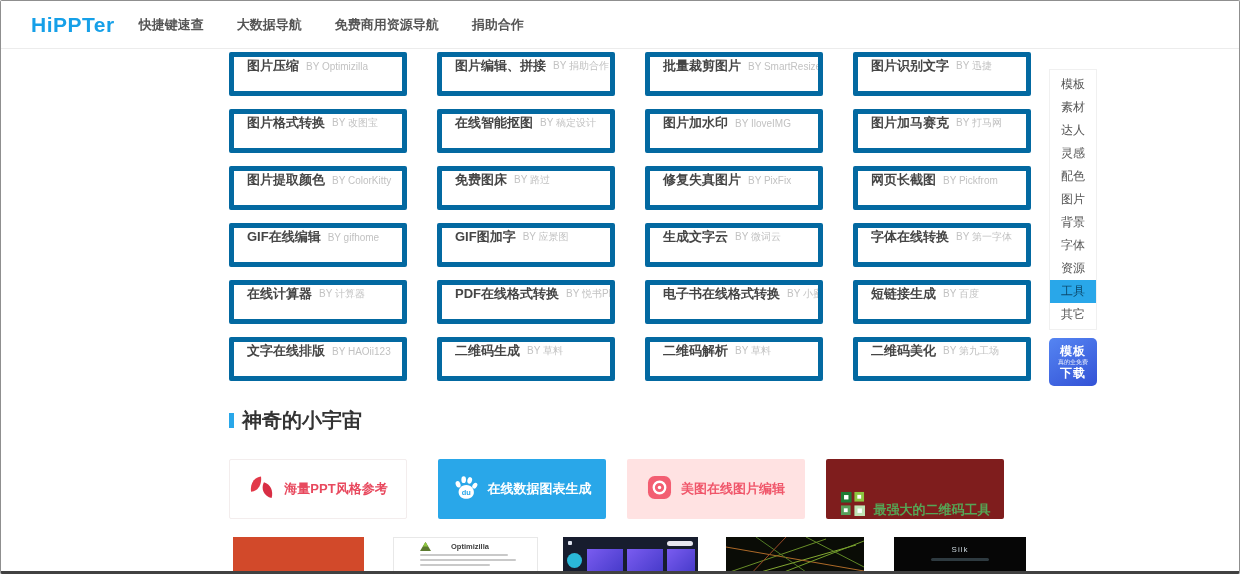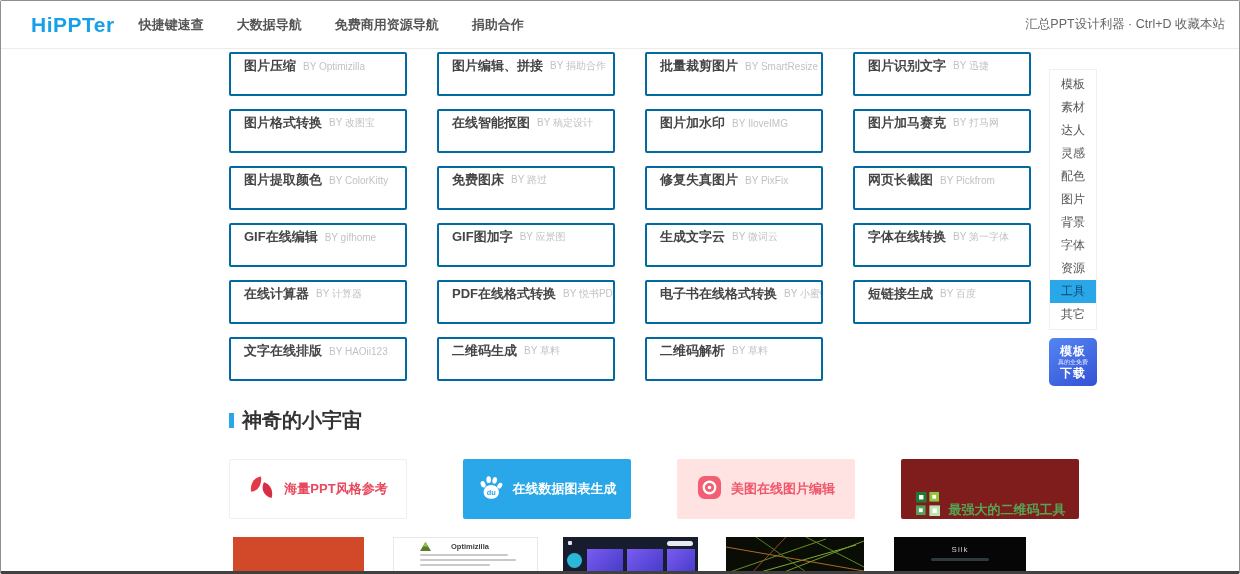--- a/index.html
+++ b/index.html
@@ -10,21 +10,21 @@
   .header{position:absolute;top:0;left:0;right:0;height:48px;background:#fff;border-bottom:1px solid #ececec;
           display:flex;align-items:center;padding:0 14px 0 30px;box-sizing:border-box;}
   .logo{font-size:21px;font-weight:bold;color:#16a0e8;letter-spacing:.5px;cursor:pointer;}
   .nav{display:flex;gap:33px;margin-left:24px;}
   .nav-item{font-size:13px;color:#555;cursor:pointer;font-weight:bold;}
   .header-note{margin-left:auto;font-size:12.5px;color:#666;}
 
   
   .tools-grid{position:absolute;left:228px;top:51px;width:802px;display:grid;
               grid-template-columns:repeat(4,178px);column-gap:30px;grid-auto-rows:44px;row-gap:13px;}
-  .tool-card{border:2px solid #0369a1;border-radius:2px;background:#fff;display:flex;align-items:center;
+  .tool-card{border:5px solid #0369a1;border-radius:2px;background:#fff;display:flex;align-items:center;
              padding:0 4px 16px 13px;box-sizing:border-box;overflow:hidden;white-space:nowrap;cursor:pointer;}
   .tool-name{font-size:13px;font-weight:bold;color:#454545;}
   .tool-by{font-size:10px;color:#c2c2c2;margin-left:7px;}
 
   
   .sidebar{position:absolute;left:1048px;top:68px;width:48px;background:#fff;border:1px solid #f0f0f0;
            box-sizing:border-box;padding:3px 0;}
   .sb-item{height:23px;line-height:23px;text-align:center;font-size:12px;color:#555;cursor:pointer;}
   .sb-item.active{background:#29a7e9;color:#0c4a6e;}
   .badge{position:absolute;left:1048px;top:337px;width:48px;height:48px;border-radius:5px;cursor:pointer;
@@ -33,21 +33,21 @@
   .badge .b1,.badge .b3{font-size:12px;font-weight:bold;letter-spacing:1px;}
   .badge .b2{font-size:6px;margin:2px 0;opacity:.9;}
 
   
   .section-head{position:absolute;left:228px;top:406px;display:flex;align-items:center;}
   .section-bar{width:5px;height:15px;background:#29a7e9;margin-right:8px;}
   .section-title{font-size:20px;font-weight:bold;color:#333;}
 
   
   .features{position:absolute;left:228px;top:458px;width:802px;display:grid;
-            grid-template-columns:repeat(4,178px);column-gap:46px;height:60px;}
+            grid-template-columns:repeat(4,178px);column-gap:21px;height:60px;}
   .feature{border-radius:2px;display:flex;align-items:center;justify-content:center;gap:9px;
            font-size:13px;font-weight:bold;cursor:pointer;box-sizing:border-box;}
   .f1{background:#fff;border:1px solid #f3eded;color:#e8495e;}
   .f2{background:#29a7e9;color:#fff;margin-left:10px;}
   .f3{background:#ffe2e2;color:#f0566a;}
   .f4{background:#7f1d1d;color:#55a555;align-items:flex-end;}
 
   
   .thumb{position:absolute;top:536px;height:42px;cursor:pointer;}
   .t1{left:232px;width:131px;background:#d2492a;}
@@ -71,21 +71,20 @@
 <div class="page">
 
   <div class="header">
     <div class="logo">HiPPTer</div>
     <div class="nav">
       <span class="nav-item">快捷键速查</span>
       <span class="nav-item">大数据导航</span>
       <span class="nav-item">免费商用资源导航</span>
       <span class="nav-item">捐助合作</span>
     </div>
-    <div class="header-note">汇总PPT设计利器 · Ctrl+D 收藏本站</div>
   </div>
 
   <div class="tools-grid">
   <div class="tool-card">
     <span class="tool-name">图片压缩</span>
     <span class="tool-by">BY Optimizilla</span>
   </div>
 
   <div class="tool-card">
     <span class="tool-name">图片编辑、拼接</span>
@@ -190,20 +189,24 @@
   <div class="tool-card">
     <span class="tool-name">二维码生成</span>
     <span class="tool-by">BY 草料</span>
   </div>
 
   <div class="tool-card">
     <span class="tool-name">二维码解析</span>
     <span class="tool-by">BY 草料</span>
   </div>
 
+  <div class="tool-card">
+    <span class="tool-name">二维码美化</span>
+    <span class="tool-by">BY 第九工场</span>
+  </div>
 </div>
 
   <div class="sidebar">
   <div class="sb-item">模板</div>
 
   <div class="sb-item">素材</div>
 
   <div class="sb-item">达人</div>
 
   <div class="sb-item">灵感</div>

